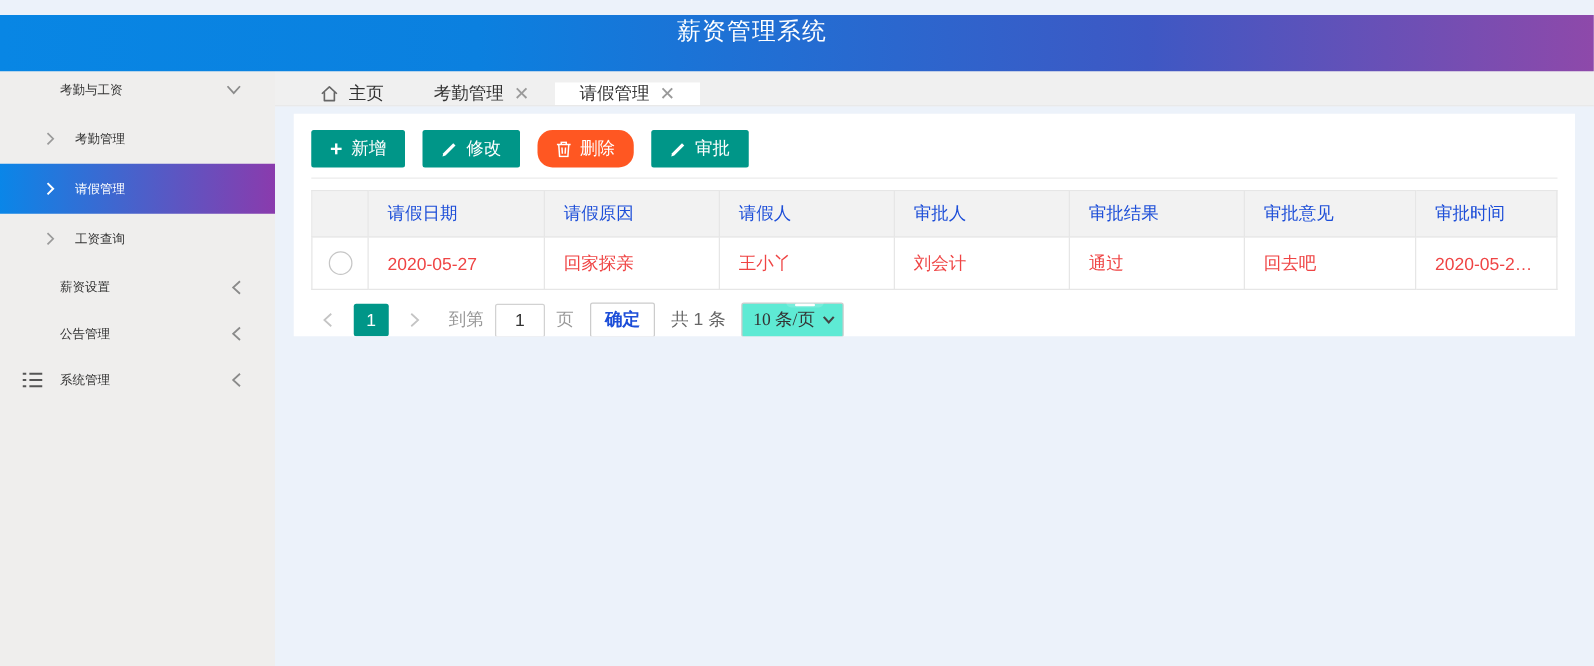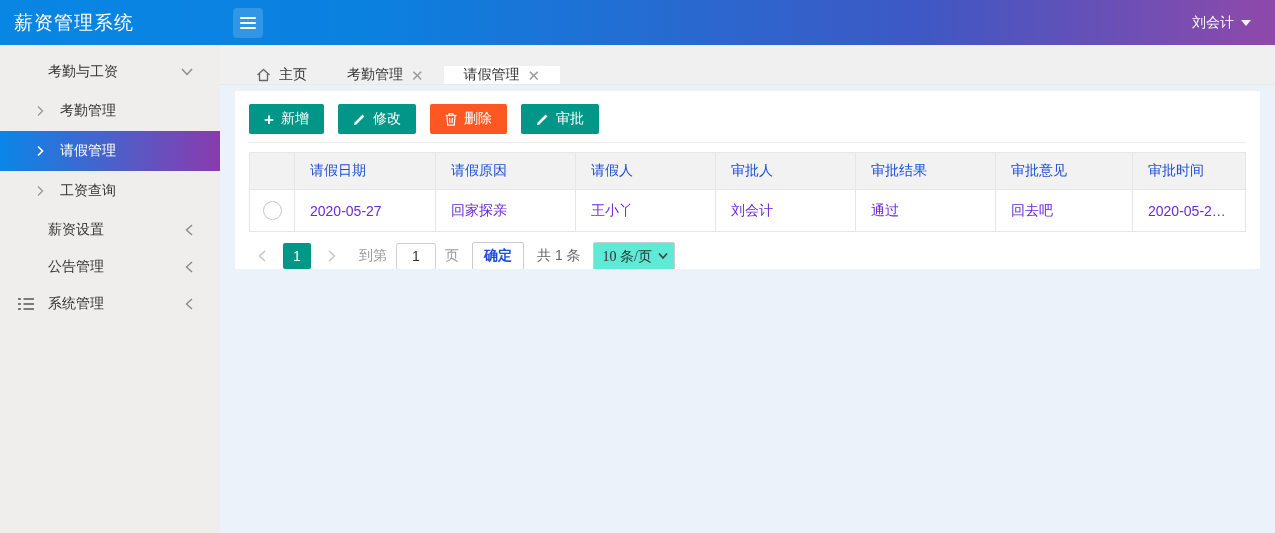--- a/index.html
+++ b/index.html
@@ -1,61 +1,61 @@
 <!DOCTYPE html>
 <html style="--teal: #009688; --danger: #FF5722; --header-blue: #0886E4; --header-purple: #8E49AA; --active-blue: #0A86E8; --active-purple: #8A3BAD;"><head>
 <meta charset="utf-8">
 <style>
   * { margin:0; padding:0; box-sizing:border-box; }
   html,body { width:1275px; height:533px; overflow:hidden;
     font-family:"Liberation Sans","DejaVu Sans",sans-serif; background:#ECF2FA; }
 
   
-  .header { position:absolute; top:0; left:0; width:1275px; height:45px;
+  .header { position:absolute; top:12px; left:0; width:1275px; height:45px;
     background:linear-gradient(90deg, var(--header-blue,#0886E4) 0%, #0B80DF 30%, #3E58C4 72%, var(--header-purple,#8E49AA) 100%);
-    display:flex; align-items:center; z-index:5; }
+    display:flex; align-items:center; z-index:5;flex-direction:column; }
   .brand { width:220px; flex:0 0 220px; padding-left:14px; color:#fff; font-size:19px; letter-spacing:1px; }
   .menu-btn { margin-left:13px; width:30px; height:30px; border:none; border-radius:4px;
     background:rgba(255,255,255,.16); display:flex; align-items:center; justify-content:center; cursor:pointer; }
   .user { margin-left:auto; margin-right:24px; display:flex; align-items:center; gap:7px;
     color:#fff; font-size:14px; cursor:pointer; }
   .caret-down { width:0; height:0; border-left:5px solid transparent; border-right:5px solid transparent;
     border-top:6px solid #fff; opacity:.95; }
 
   
   .sidebar { position:absolute; top:45px; left:0; width:220px; bottom:0; background:#EFEEED; }
-  .side-item { position:relative; display:flex; align-items:center; font-size:14px; color:#333; cursor:pointer; }
+  .side-item { position:relative; display:flex; align-items:center; font-size:10px; color:#333; cursor:pointer; }
   .side-item.parent { height:37px; padding-left:48px; }
   .side-item.first { height:38px; margin-top:8px; }
   .side-item.sub { height:40px; padding-left:60px; }
   .chev-end { position:absolute; right:27px; top:50%; transform:translateY(-50%); }
   .sub-arrow { position:absolute; left:37px; top:50%; transform:translateY(-50%); }
   .side-item.active { background:linear-gradient(90deg, var(--active-blue,#0A86E8) 0%, var(--active-purple,#8A3BAD) 100%); color:#fff; }
   .sys-icon { position:absolute; left:18px; top:50%; transform:translateY(-50%); }
 
   
   .main { position:absolute; top:45px; left:220px; right:0; bottom:0; background:#ECF2FA; }
   .tabbar { height:40px; background:#F0F0F0; display:flex; align-items:flex-end; border-bottom:1px solid #E9E9E9; }
   .tab { display:flex; align-items:center; gap:8px; padding:0 20px; font-size:14px; color:#333; cursor:pointer; }
   .tab.home { margin-left:16px; }
   .tab.active { background:#fff; }
   .tab-close { font-size:15px; color:#9a9a9a; line-height:1; cursor:pointer; }
 
   .card { position:absolute; top:46px; left:15px; right:15px; height:178px; background:#fff; padding:13px 14px; overflow:hidden; }
   .toolbar { display:flex; gap:14px; }
   .btn { height:30px; padding:0 15px; border:none; border-radius:2px; color:#fff; font-size:14px;
     display:inline-flex; align-items:center; gap:7px; background:var(--teal,#009688); cursor:pointer; }
-  .btn.danger { background:var(--danger,#FF5722); }
+  .btn.danger { background:var(--danger,#FF5722);border-radius:12px; }
   .btn .plus { font-size:17px; line-height:1; font-weight:bold; }
   .toolbar-sep { border:none; border-top:1px solid #ECECEC; margin-top:8px; }
 
   table { width:100%; border-collapse:collapse; table-layout:fixed; margin-top:9px; font-size:14px; }
   th { background:#F2F2F2; border:1px solid #E6E6E6; height:37px; font-weight:normal;
     text-align:left; padding:0 15px; color:#1d4ed8; }
-  td { border:1px solid #E6E6E6; height:42px; padding:0 15px; color:#6d28d9;
+  td { border:1px solid #E6E6E6; height:42px; padding:0 15px; color:#ef4444;
     white-space:nowrap; overflow:hidden; text-overflow:ellipsis; }
   .radio-cell { text-align:center; padding:0; }
   .radio { display:inline-block; width:19px; height:19px; border:1px solid #C6C6C6; border-radius:50%;
     background:#fff; vertical-align:middle; cursor:pointer; }
 
   .pagination { margin-top:10px; display:flex; align-items:center; font-size:14px; color:#999; }
   .pg-nav { width:26px; height:26px; display:flex; align-items:center; justify-content:center; cursor:pointer; }
   .pg-cur { width:28px; height:26px; margin:0 8px; background:var(--teal,#009688); color:#fff;
     display:flex; align-items:center; justify-content:center; border-radius:2px; }
   .pg-goto { margin-left:14px; }

